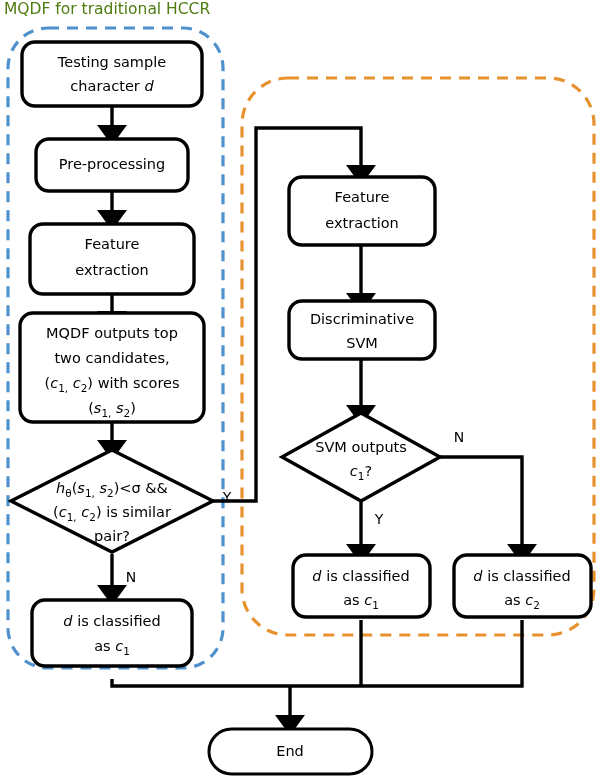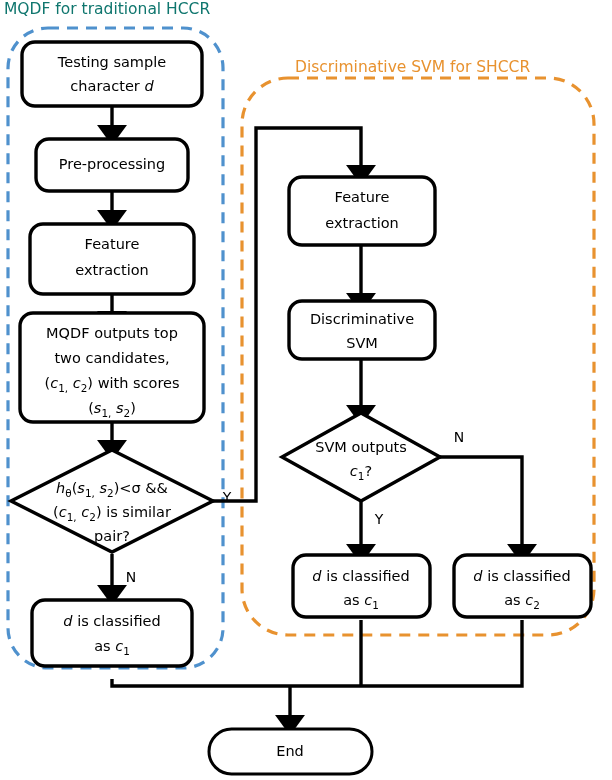--- a/index.html
+++ b/index.html
@@ -13,31 +13,30 @@
   .conn{stroke:#000000;stroke-width:3.4;fill:none;stroke-linecap:butt;stroke-linejoin:miter;}
   .grp-blue{fill:none;stroke:#4F91CD;stroke-width:3.2;stroke-dasharray:11 8;stroke-linecap:butt;}
   .grp-orange{fill:none;stroke:#E8922F;stroke-width:3.2;stroke-dasharray:11 8;stroke-linecap:butt;}
   .ntext{font-family:"DejaVu Sans","Liberation Sans",sans-serif;
          font-size:14.5px;fill:#000;text-anchor:middle;dominant-baseline:middle;}
   .ntext .it{font-style:italic;}
   .edge-label{font-family:"DejaVu Sans","Liberation Sans",sans-serif;
               font-size:14px;fill:#000;text-anchor:middle;dominant-baseline:middle;}
   .grp-label{position:absolute;font-size:15.5px;white-space:nowrap;
              font-family:"DejaVu Sans","Liberation Sans",sans-serif;}
-  .grp-label.blue{color:#0f766e;left:4px;top:0px;}
+  .grp-label.blue{color:#4d7c0f;left:4px;top:0px;}
   .grp-label.orange{color:#E8922F;left:295px;top:58px;}
   .sub{font-size:0.72em;baseline-shift:-24%;}
 </style>
 </head>
 <body>
 
 <div id="stage">
 
   <div class="grp-label blue">MQDF for traditional HCCR</div>
-  <div class="grp-label orange">Discriminative SVM for SHCCR</div>
 
   <svg id="flow" viewBox="0 0 612 780">
     <defs>
       <marker id="ah" markerWidth="9" markerHeight="9" refX="2.2" refY="4.5" orient="auto" markerUnits="strokeWidth">
         <path d="M0,0 L0,9 L6.2,4.5 z" fill="#000"></path>
       </marker>
     </defs>
 
     <rect class="grp-blue" x="8" y="28" width="215" height="640" rx="40" ry="40"></rect>
     <rect class="grp-orange" x="242" y="78" width="352" height="557" rx="46" ry="46"></rect>

